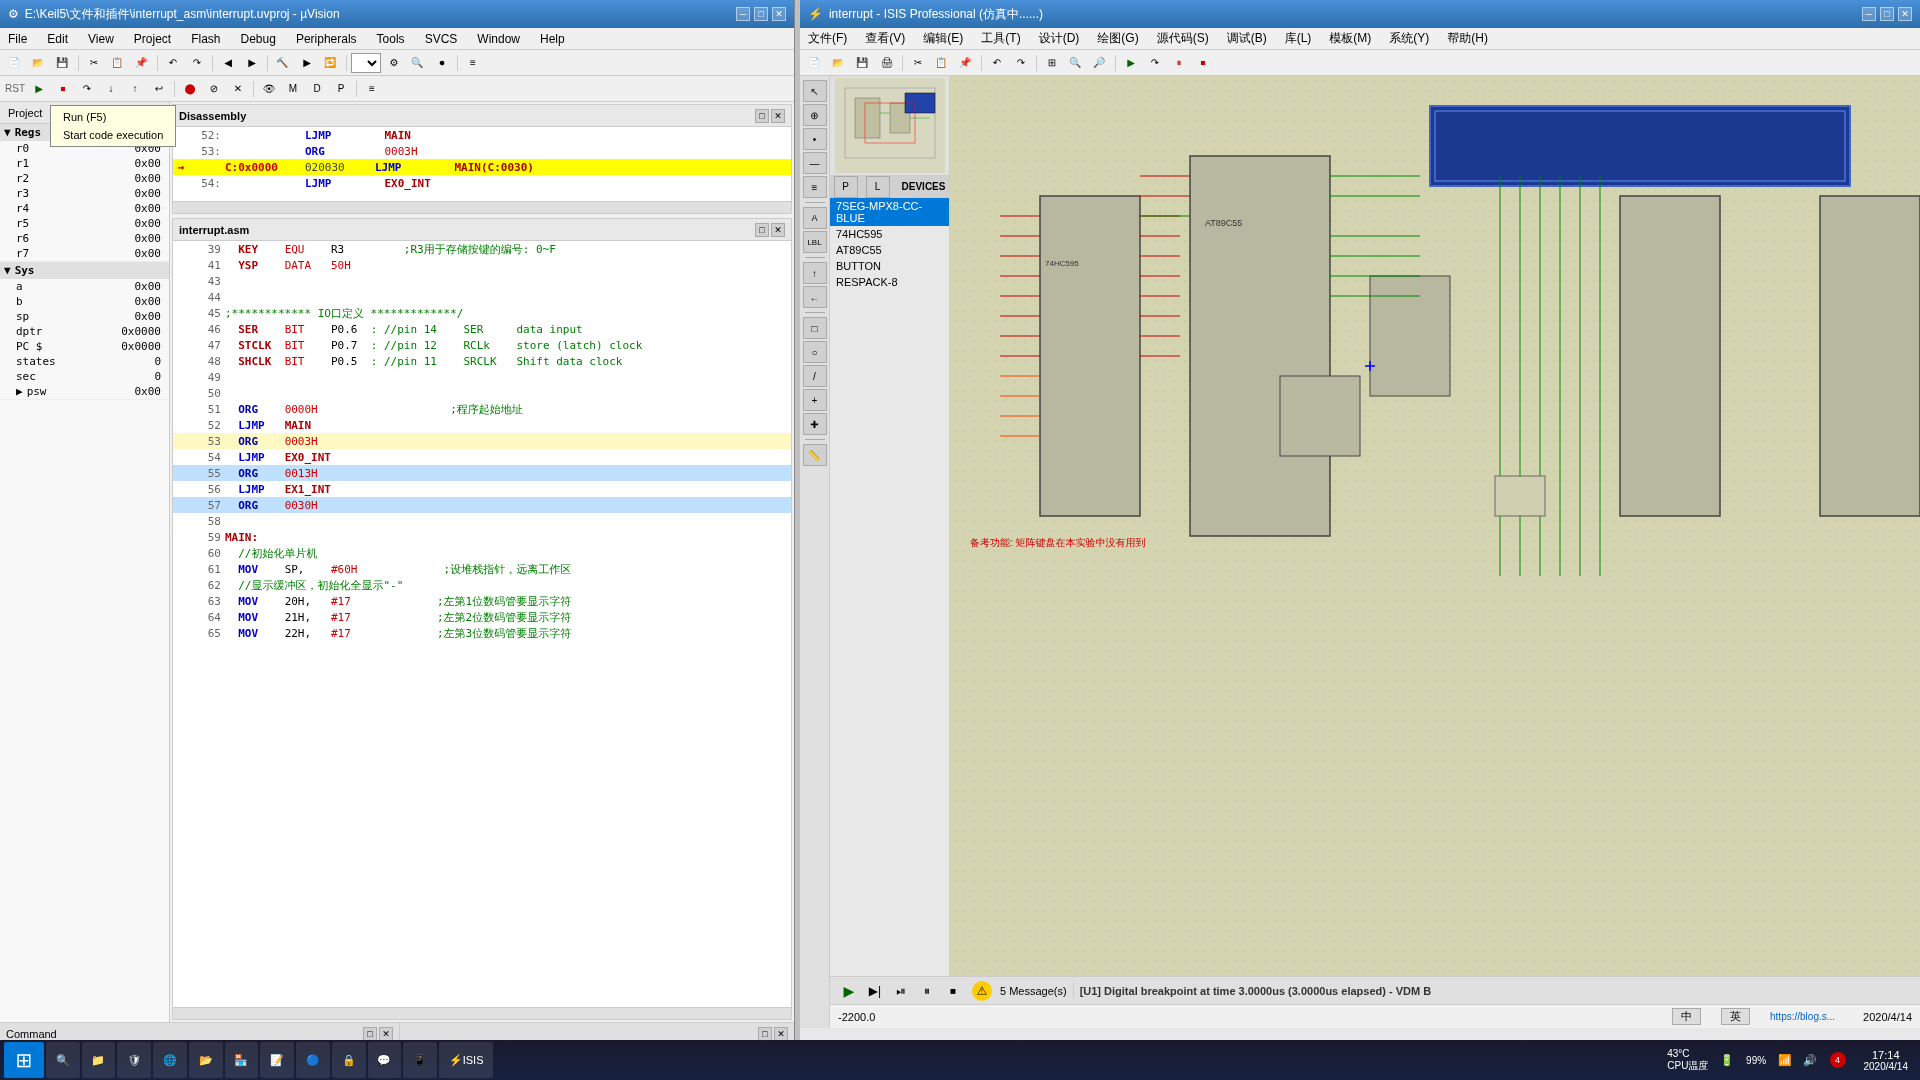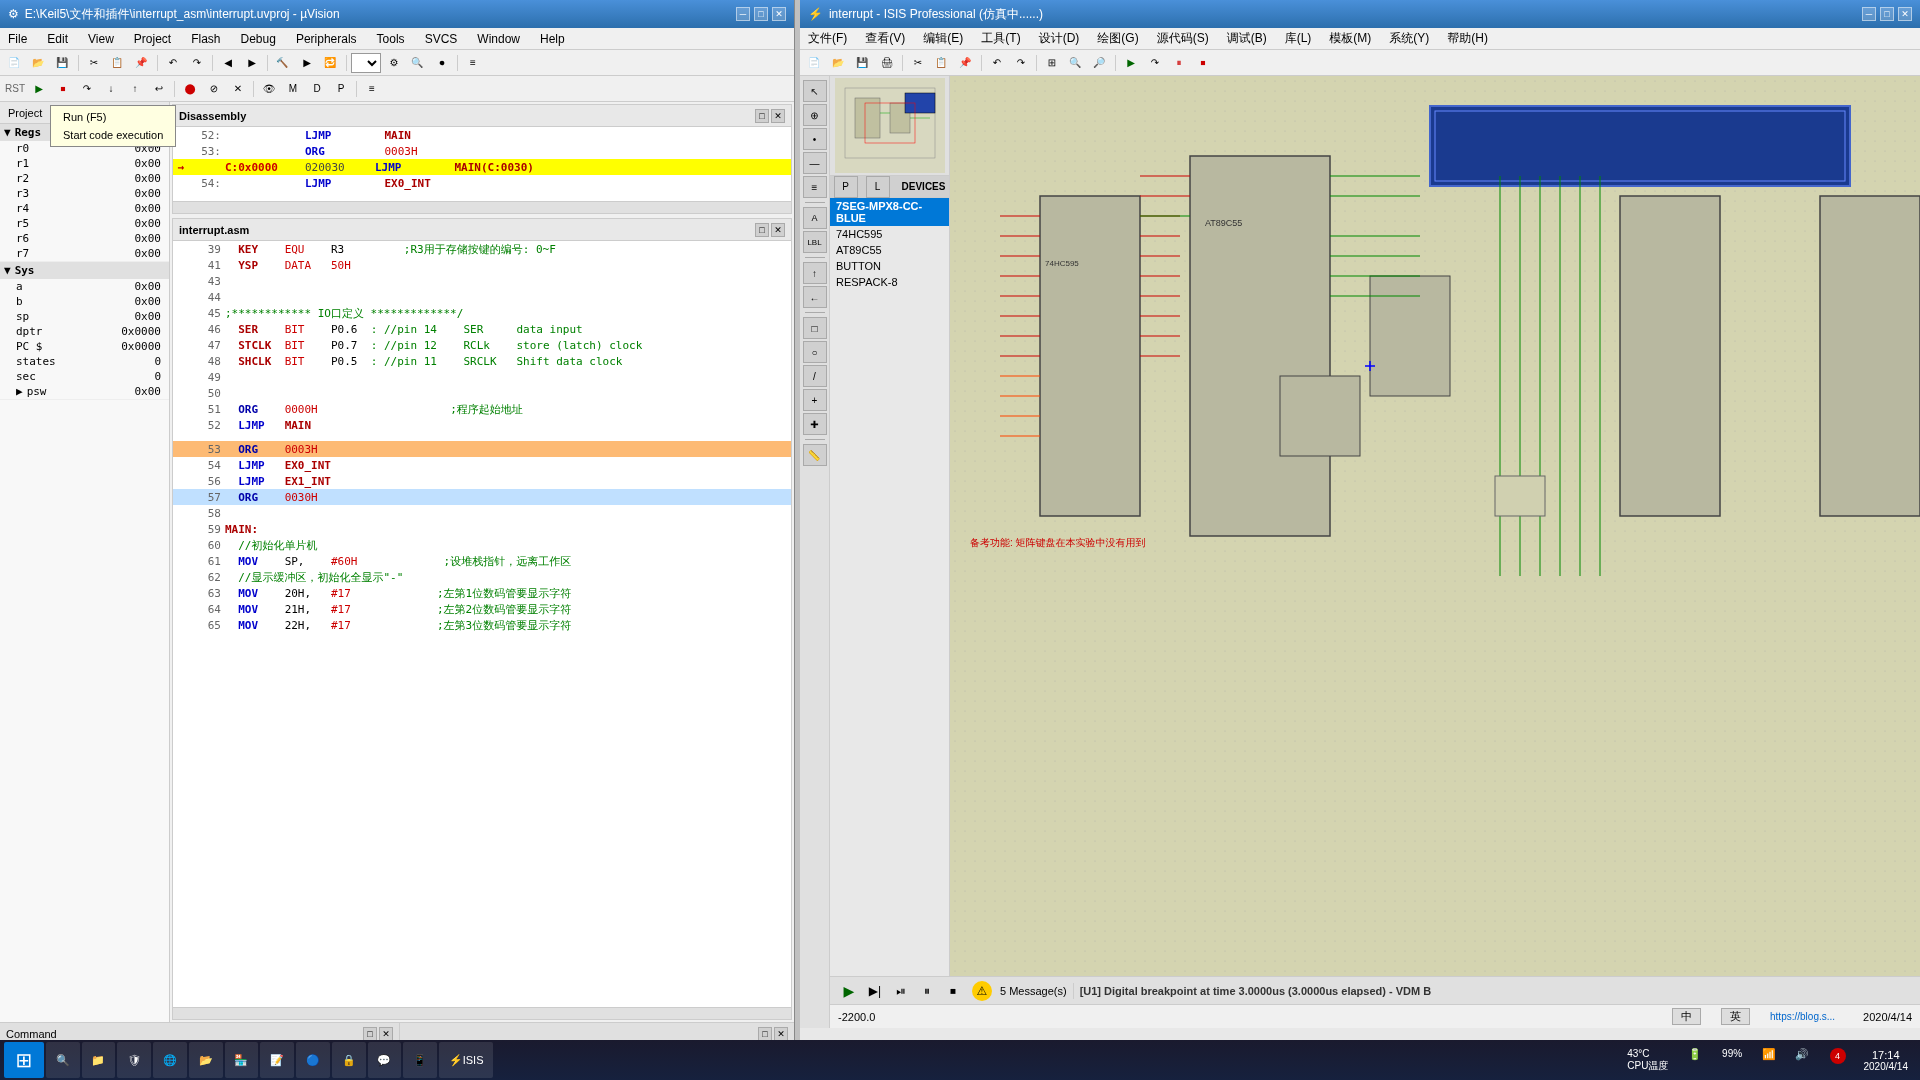--- a/index.html
+++ b/index.html
@@ -152,21 +152,21 @@
       height: 100px; background: #e0e0e0; border-bottom: 1px solid #ccc;
       display: flex; align-items: center; justify-content: center;
       font-size: 10px; overflow: hidden;
     }
     .isis-pl-header {
       height: 22px; background: #d0d0d0; border-bottom: 1px solid #ccc;
       display: flex; align-items: center; justify-content: center; gap: 8px; font-size: 11px;
     }
     .isis-device-list { flex: 1; overflow-y: auto; font-size: 11px; }
     .isis-device-item { padding: 2px 6px; cursor: pointer; }
-    .isis-device-item.selected { background: #0078d7; color: white; font-weight: bold; }
+    .isis-device-item.selected { background: #0078d7; color: white; }
 
     
     .schematic-canvas {
       flex: 1; background: #d4d4b0; position: relative; overflow: hidden;
     }
 
     
     .isis-status {
       height: 24px; background: #f0f0f0; border-top: 1px solid #ccc;
       display: flex; align-items: center; padding: 0 8px; font-size: 11px; gap: 20px;
@@ -181,21 +181,21 @@
 
     
     .taskbar {
       position: absolute; bottom: 0; left: 0; width: 1920px; height: 40px;
       background: linear-gradient(to bottom, #1a1a2e, #16213e);
       display: flex; align-items: center; padding: 0 4px; gap: 2px; z-index: 200;
     }
     .taskbar-start { width: 40px; height: 36px; background: #0078d7; display: flex; align-items: center; justify-content: center; color: white; font-size: 20px; cursor: pointer; border-radius: 2px; }
     .taskbar-btn { height: 36px; padding: 0 10px; background: rgba(255,255,255,0.1); color: white; display: flex; align-items: center; gap: 4px; cursor: pointer; font-size: 11px; border-radius: 2px; }
     .taskbar-spacer { flex: 1; }
-    .taskbar-sys { display: flex; gap: 20px; color: white; font-size: 11px; padding: 0 8px; }
+    .taskbar-sys { display: flex; align-items: center; gap: 12px; color: white; font-size: 11px; padding: 0 8px; }
     .taskbar-time { color: white; font-size: 11px; text-align: center; padding: 0 8px; }
 
     
     .inst-org { color: #0000aa; font-weight: bold; }
     .inst-ljmp { color: #0000cc; font-weight: bold; }
     .inst-mov { color: #0000cc; font-weight: bold; }
     .label-name { color: #aa0000; font-weight: bold; }
     .hex-val { color: #cc0000; }
 
     .tooltip-popup {
@@ -489,29 +489,34 @@
           <div class="code-line">
             <div class="line-marker">&nbsp;</div>
             <div class="line-num">51</div>
             <div class="line-code">&nbsp;&nbsp;<span class="inst-org">ORG</span>&nbsp;&nbsp;&nbsp;&nbsp;<span class="hex-val">0000H</span>&nbsp;&nbsp;&nbsp;&nbsp;&nbsp;&nbsp;&nbsp;&nbsp;&nbsp;&nbsp;&nbsp;&nbsp;&nbsp;&nbsp;&nbsp;&nbsp;&nbsp;&nbsp;&nbsp;&nbsp;<span class="comment">;程序起始地址</span></div>
           </div>
           <div class="code-line">
             <div class="line-marker">&nbsp;</div>
             <div class="line-num">52</div>
             <div class="line-code">&nbsp;&nbsp;<span class="inst-ljmp">LJMP</span>&nbsp;&nbsp;&nbsp;<span class="label-name">MAIN</span></div>
           </div>
-          <div class="code-line" style="background:#fdba74;margin-top:8px;">
+          <div class="code-line" style="background:#fef9c3;">
             <div class="line-marker">&nbsp;</div>
             <div class="line-num">53</div>
             <div class="line-code">&nbsp;&nbsp;<span class="inst-org">ORG</span>&nbsp;&nbsp;&nbsp;&nbsp;<span class="hex-val">0003H</span></div>
           </div>
           <div class="code-line">
             <div class="line-marker">&nbsp;</div>
             <div class="line-num">54</div>
             <div class="line-code">&nbsp;&nbsp;<span class="inst-ljmp">LJMP</span>&nbsp;&nbsp;&nbsp;<span class="label-name">EX0_INT</span></div>
+          </div>
+          <div class="code-line" style="background:#c0e0ff;">
+            <div class="line-marker">&nbsp;</div>
+            <div class="line-num">55</div>
+            <div class="line-code">&nbsp;&nbsp;<span class="inst-org">ORG</span>&nbsp;&nbsp;&nbsp;&nbsp;<span class="hex-val">0013H</span></div>
           </div>
           <div class="code-line">
             <div class="line-marker">&nbsp;</div>
             <div class="line-num">56</div>
             <div class="line-code">&nbsp;&nbsp;<span class="inst-ljmp">LJMP</span>&nbsp;&nbsp;&nbsp;<span class="label-name">EX1_INT</span></div>
           </div>
           <div class="code-line" style="background:#c0e0ff;">
             <div class="line-marker">&nbsp;</div>
             <div class="line-num">57</div>
             <div class="line-code">&nbsp;&nbsp;<span class="inst-org">ORG</span>&nbsp;&nbsp;&nbsp;&nbsp;<span class="hex-val">0030H</span></div>

